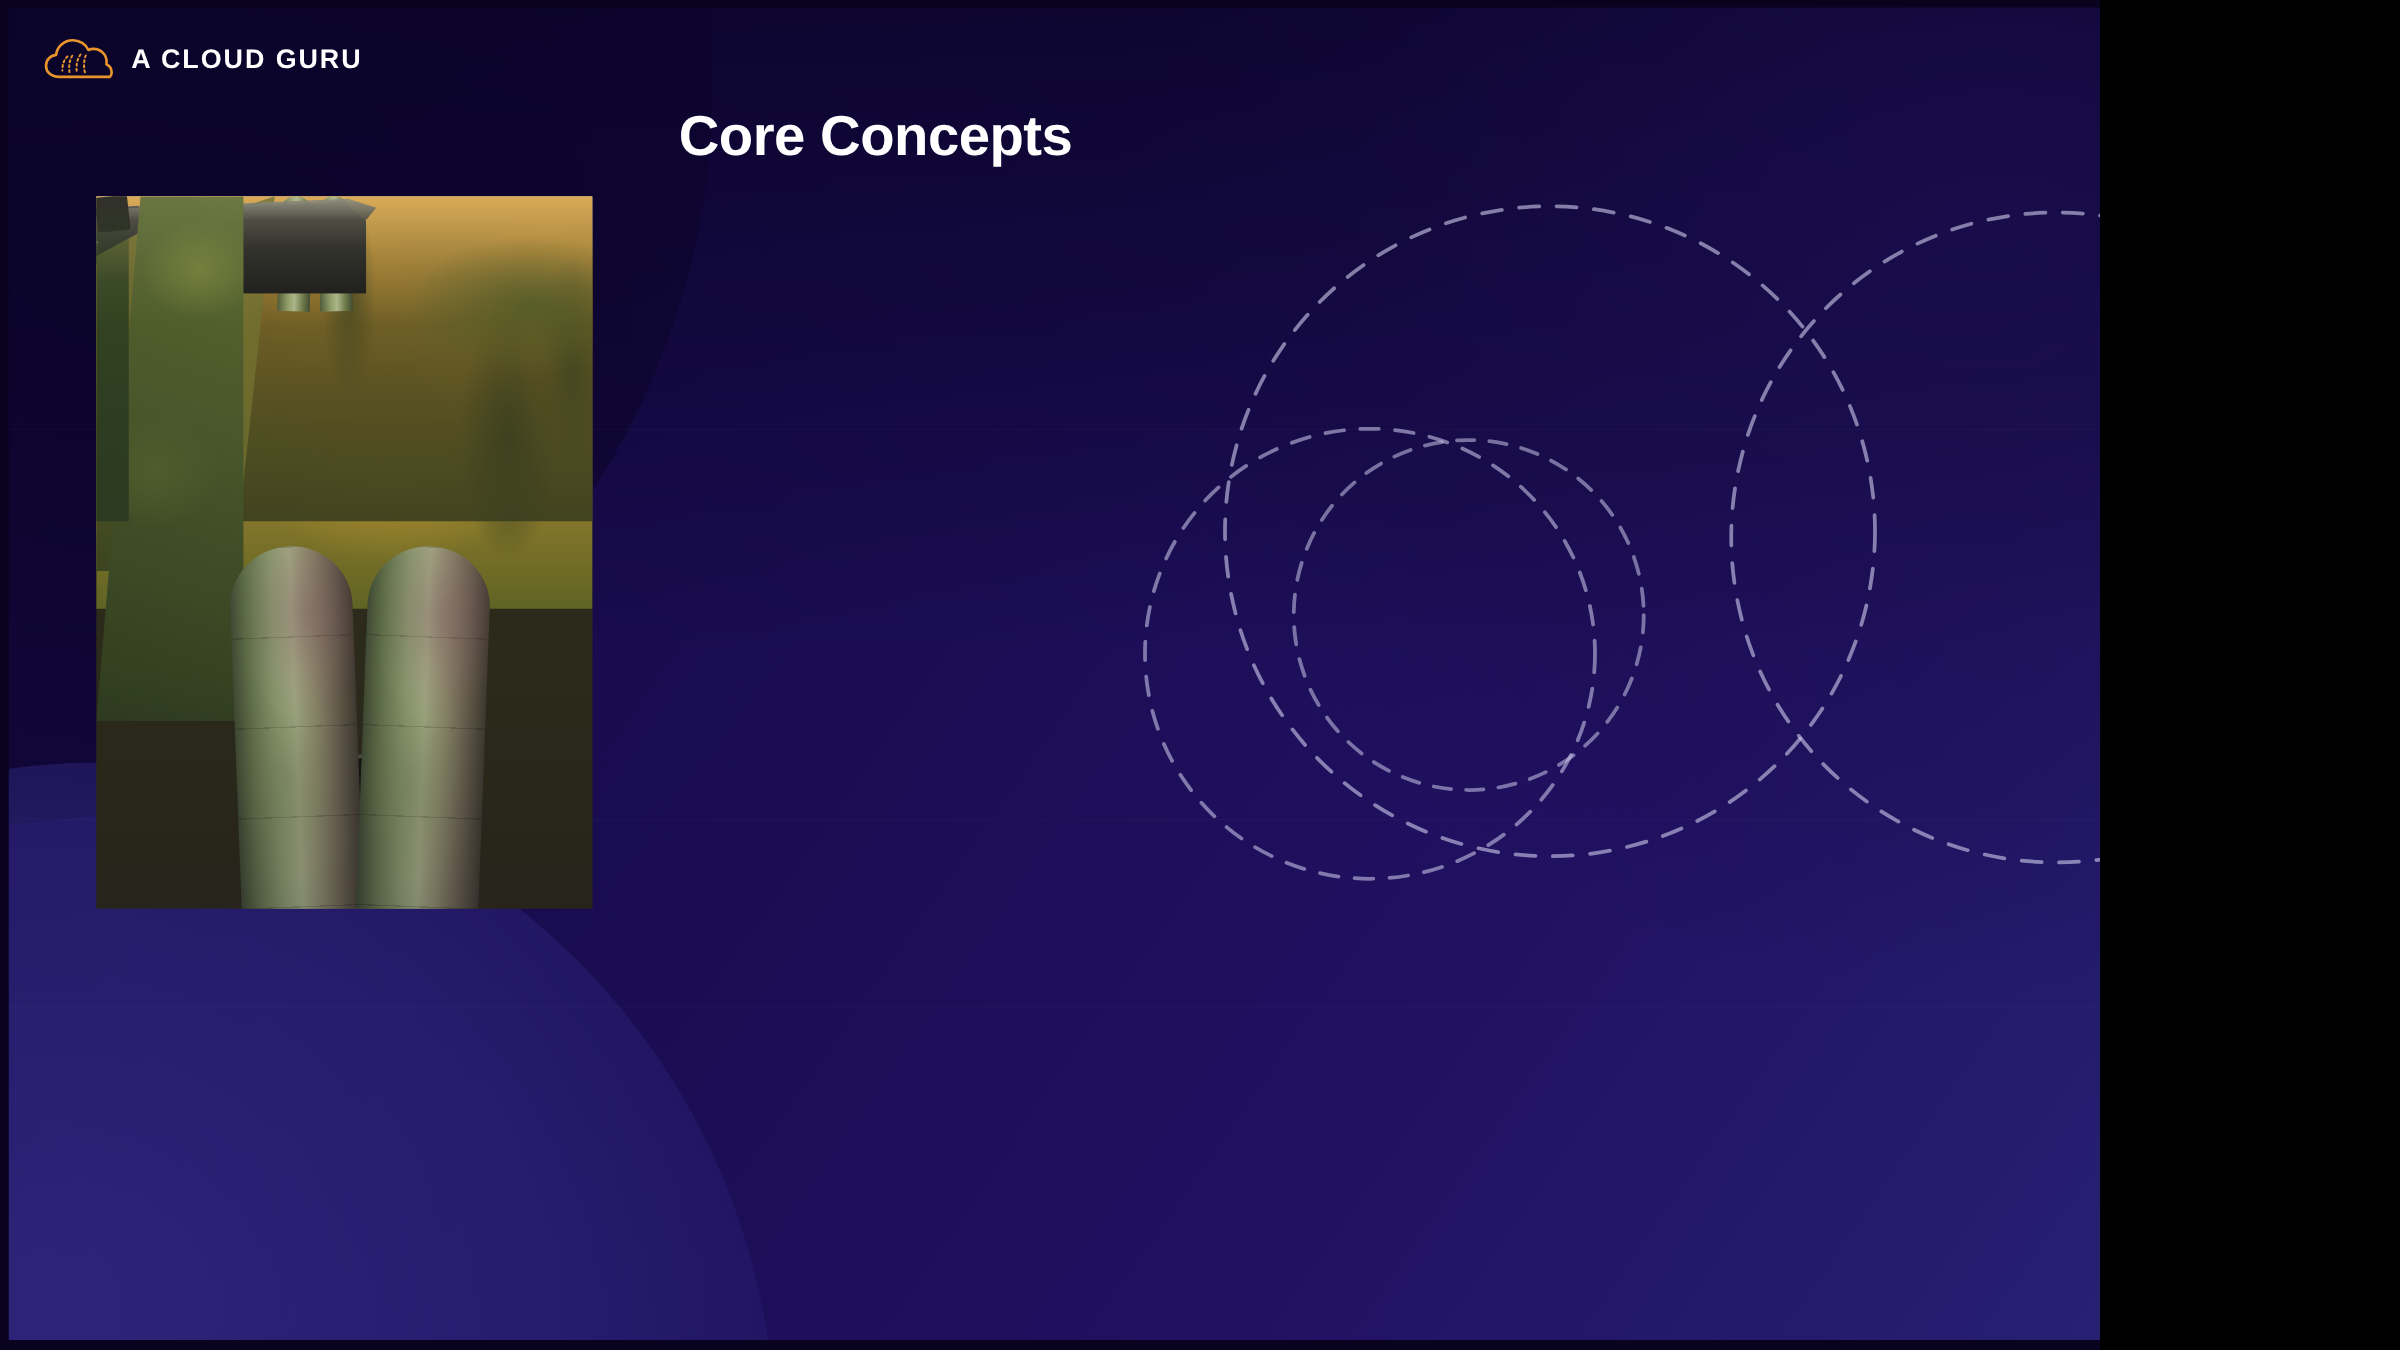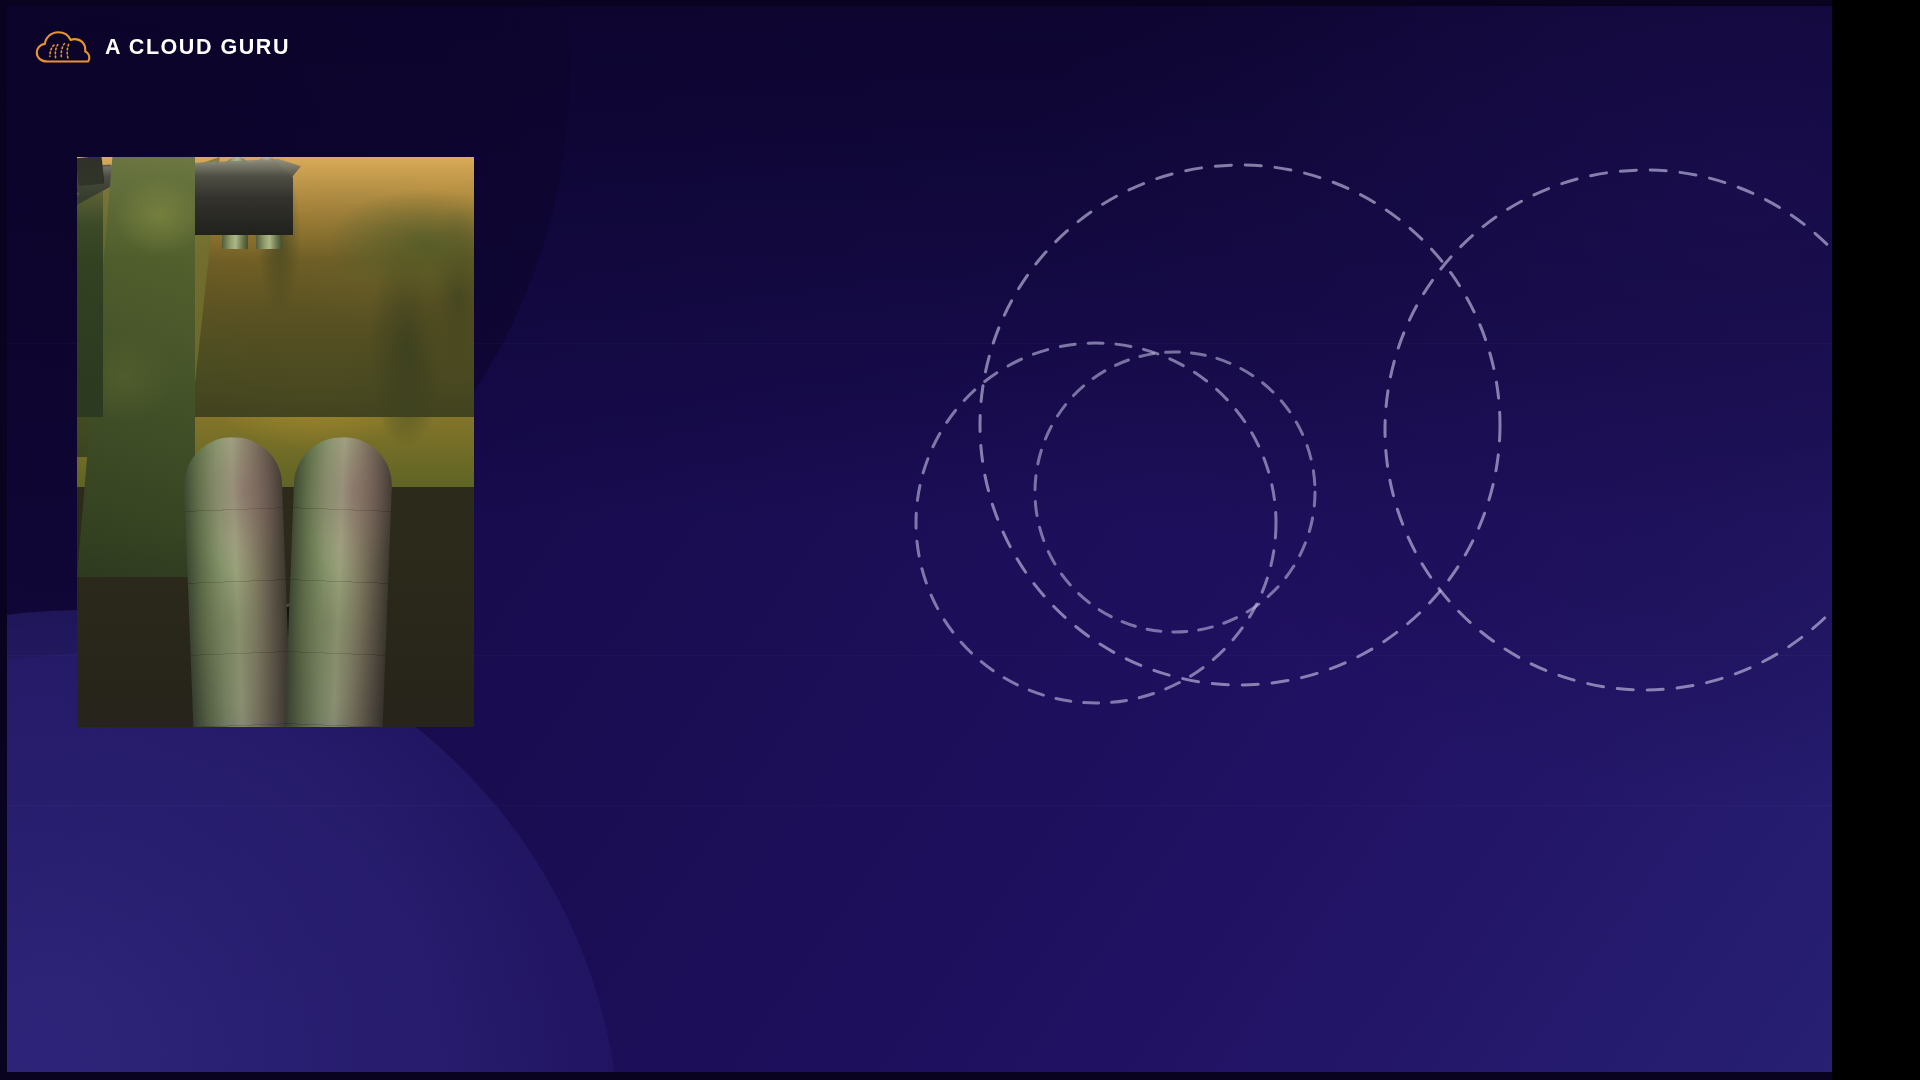--- a/index.html
+++ b/index.html
@@ -7,21 +7,21 @@
     width:1920px; height:1080px;
     background:#000;
     overflow:hidden;
     font-family:"Liberation Sans", sans-serif;
   }
 
   
   #slide {
     position:absolute;
     left:0; top:0;
-    width:1832px; height:1080px;
+    width:1680px; height:1080px;
     overflow:hidden;
     background:#14094a;
   }
 
   
   .edge-bleed {
     position:absolute;
     background:#0a0320;
     z-index:60;
     pointer-events:none;
@@ -346,20 +346,21 @@
     <div class="ph-layer ph-gap"></div>
     <div class="pipe-big left">
       <div class="pipe-tint"></div>
     </div>
     <div class="pipe-big right">
       <div class="pipe-tint"></div>
     </div>
     <div class="ph-layer ph-grade"></div>
   </div>
 
+  <h1 class="slide-title">Core Concepts</h1>
 
   <div class="content-region"></div>
 
   <div class="edge-bleed left"></div>
   <div class="edge-bleed top"></div>
   <div class="edge-bleed bottom"></div>
 
 </div>
 
 </body></html>

